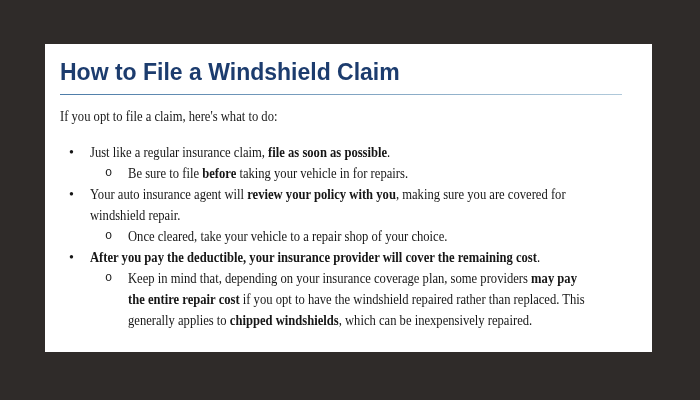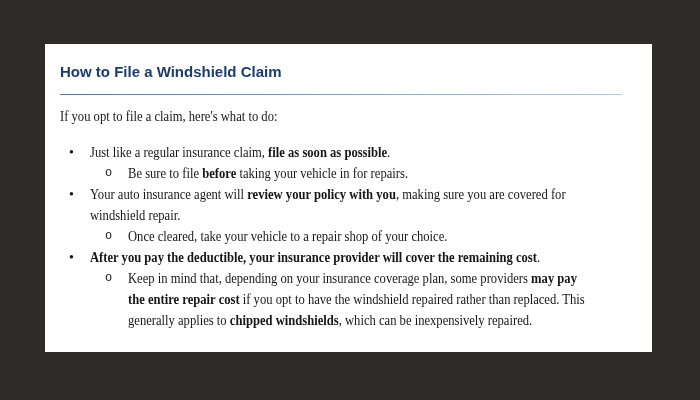--- a/index.html
+++ b/index.html
@@ -23,21 +23,21 @@
     top: 44px;
     width: 607px;
     height: 308px;
     overflow: hidden;
   }
   .title {
     margin: 0 30px 0 15px;
     padding-top: 13px;
     font-family: "Liberation Sans", sans-serif;
     font-weight: bold;
-    font-size: 15px;
+    font-size: 23px;
     line-height: 30px;
     letter-spacing: 0px;
   }
   .rule {
     margin: 7px 30px 0 15px;
     height: 1px;
   }
   .intro {
     margin: 11px 0 0 15px;
     font-size: 15px;

